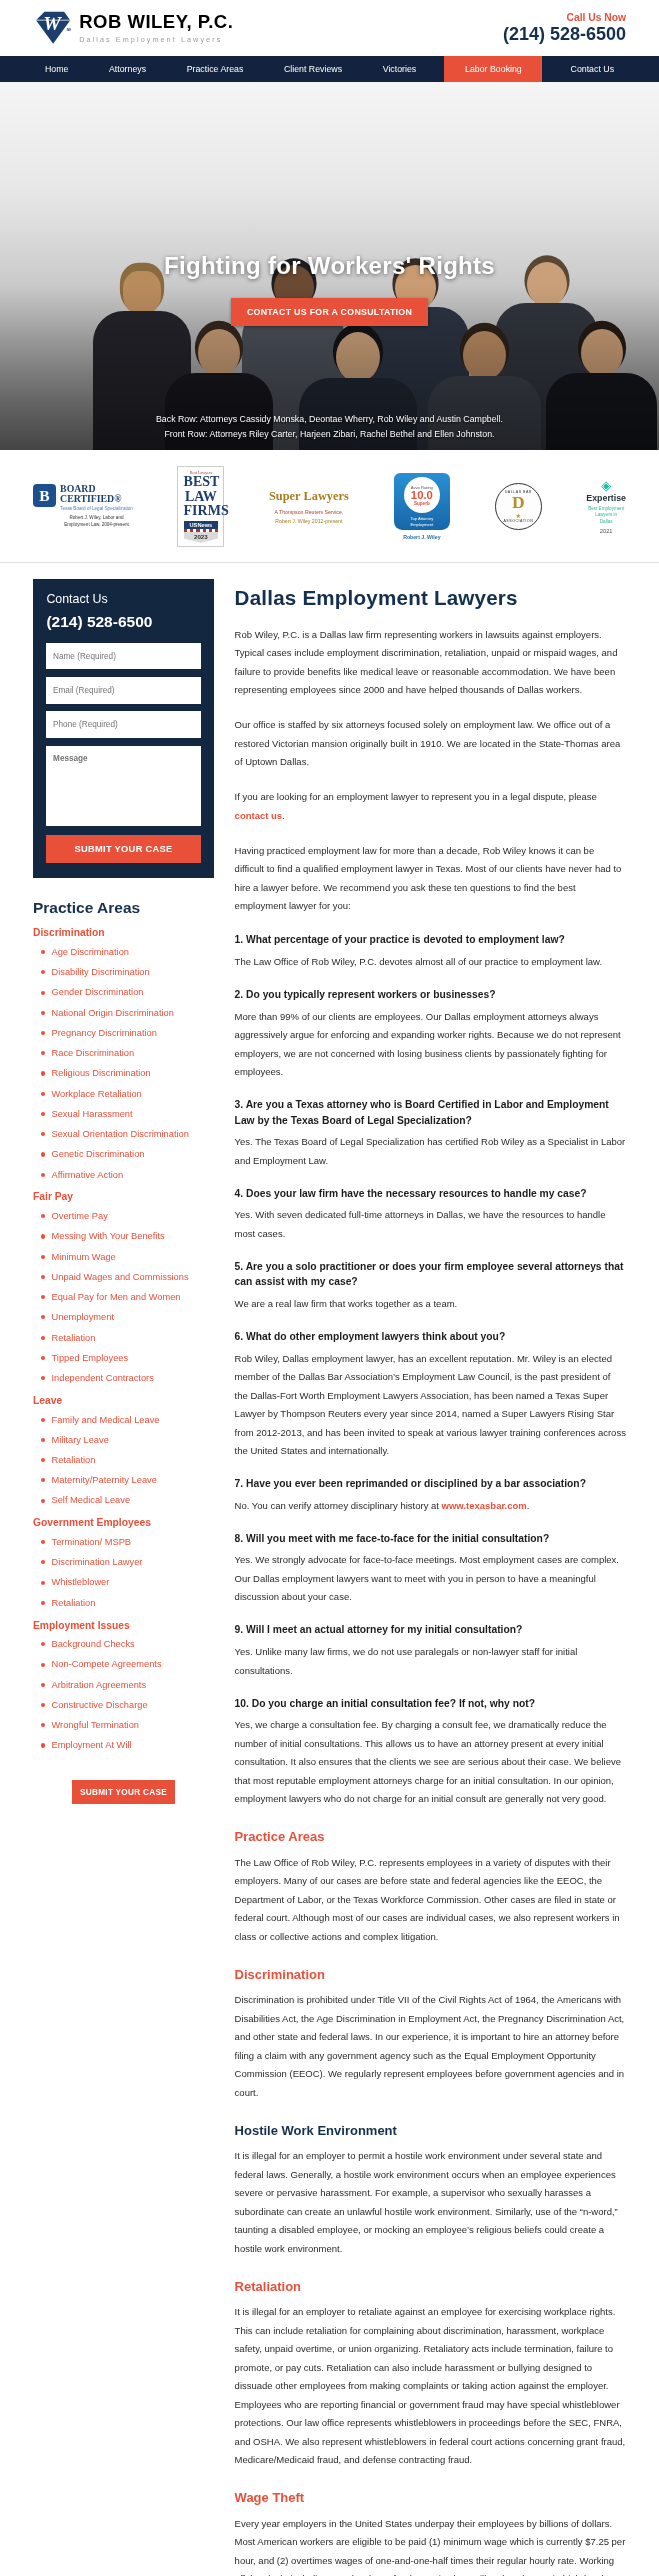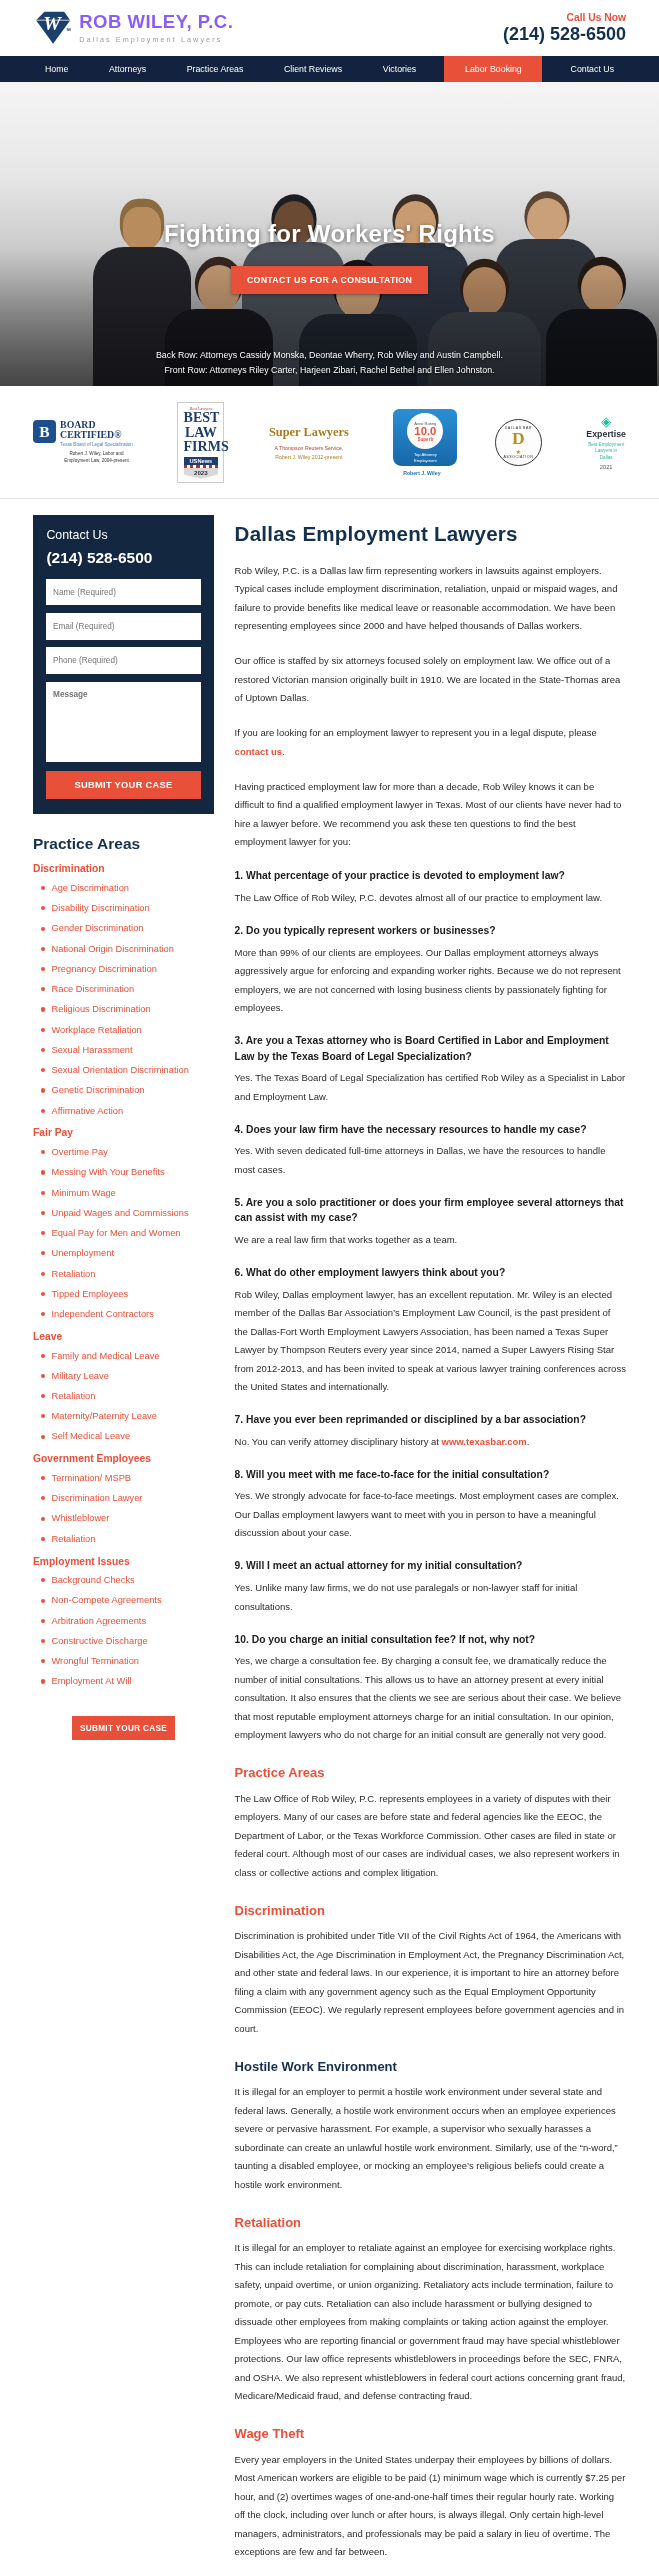--- a/index.html
+++ b/index.html
@@ -2,34 +2,34 @@
 <html style="font-size:8.2px"><head>
 <meta charset="utf-8">
 <style>
   * { box-sizing: border-box; }
   body { margin:0; background:#fff; color:#2f2f2f; font-family:"Liberation Sans", sans-serif; }
   a { text-decoration:none; }
 
   
   .site-header { display:flex; justify-content:space-between; align-items:center; padding:8.2px 33px; background:#fff; }
   .logo { display:flex; align-items:center; gap:8.2px; }
-  .logo-text .logo-title { font-size:18.5px; font-weight:600; color:#8b5cf6; letter-spacing:0.5px; line-height:1.05; }
+  .logo-text .logo-title { font-size:18.5px; font-weight:600; color:#000000; letter-spacing:0.5px; line-height:1.05; }
   .logo-text .logo-tagline { font-size:7.2px; color:#9b9b9b; letter-spacing:2.1px; margin-top:3.1px; }
   .call-block { text-align:right; }
   .call-now { color:#e8503a; font-weight:bold; font-size:10.3px; }
   .call-phone { color:#14304d; font-weight:bold; font-size:18px; margin-top:1px; }
 
   
   .main-nav { background:#13233f; }
   .main-nav .nav-inner { display:flex; justify-content:space-between; align-items:flex-start; width:594px; margin:0 auto; }
   .nav-item { color:#fff; font-size:8.8px; display:flex; align-items:center; padding:0 12.4px; height:26px; cursor:pointer; }
   .nav-item.active { background:#e8503a; padding:0 20.6px; }
 
   
-  .hero { position:relative; height:304px; overflow:hidden;
+  .hero { position:relative; height:368px; overflow:hidden;
           background:linear-gradient(180deg,#f5f5f5 0%,#e7e7e7 30%,#c2c2c2 62%,#7d7d7d 100%); }
   .person { position:absolute; bottom:-31px; }
   .person .head { border-radius:50%; margin:0 auto; }
   .person .body { border-radius:31px 31px 0 0; margin-top:-4.1px; }
   .hero-overlay { position:absolute; inset:0; background:linear-gradient(180deg, rgba(0,0,0,0) 55%, rgba(0,0,0,0.45) 100%); }
   .hero-content { position:absolute; inset:0; display:flex; flex-direction:column; align-items:center; justify-content:center; padding-top:46px; }
   .hero-title { color:#fff; font-size:24px; font-weight:bold; letter-spacing:0.3px; text-shadow:0 1px 4.1px rgba(0,0,0,.55); }
   .hero-cta { margin-top:17.5px; background:#e8503a; color:#fff; border:none; font-weight:bold; font-size:8.8px;
               letter-spacing:0.3px; padding:9.3px 15.5px; cursor:pointer; box-shadow:0 1px 3.1px rgba(0,0,0,.35); }
   .hero-captions { position:absolute; left:0; right:0; bottom:7.2px; text-align:center; color:#fff; font-size:8.8px;
@@ -47,21 +47,21 @@
   .badge-best { border:0.5px solid #ccc; padding:3.1px 5.2px; width:47px; }
   .best-top { color:#a33; font-size:4.1px; font-family:"Liberation Serif", serif; }
   .best-main { color:#1d3e6e; font-weight:bold; font-size:14px; line-height:1.05; font-family:"Liberation Serif", serif; }
   .best-ribbon { background:#1d3e6e; color:#fff; font-weight:bold; font-size:5.7px; margin-top:2.1px; padding:1px 0; }
   .best-stripes { height:2.6px; background:repeating-linear-gradient(90deg,#b03030 0 3.1px,#fff 3.1px 6.2px); }
   .best-year { background:#d9d9d9; color:#333; font-size:6.2px; font-weight:bold; padding:1.5px 0 2.6px; clip-path:polygon(0 0,100% 0,100% 60%,50% 100%,0 60%); }
   .badge-super .super-title { font-family:"Liberation Serif", serif; color:#a87d1f; font-size:12.4px; font-weight:bold; }
   .badge-super .super-sub1 { color:#b04030; font-size:5.2px; margin-top:5.2px; }
   .badge-super .super-sub2 { color:#a87d1f; font-size:5.2px; margin-top:2.1px; }
   .badge-avvo { width:57px; }
-  .avvo-shield { width:64px; margin:0 auto; background:linear-gradient(180deg,#2a8fd4,#1767a8); border-radius:6.2px 6.2px 8.2px 8.2px; padding:4.1px 3.1px 3.1px; color:#fff; }
+  .avvo-shield { width:56px; margin:0 auto; background:linear-gradient(180deg,#2a8fd4,#1767a8); border-radius:6.2px 6.2px 8.2px 8.2px; padding:4.1px 3.1px 3.1px; color:#fff; }
   .avvo-circle { background:#fff; border-radius:50%; width:36px; height:36px; margin:0 auto; display:flex; flex-direction:column; align-items:center; justify-content:center; }
   .avvo-brand { font-size:4.1px; color:#555; }
   .avvo-score { color:#e8503a; font-weight:bold; font-size:11.3px; line-height:1; }
   .avvo-grade { color:#e8503a; font-size:4.6px; font-weight:bold; }
   .avvo-ribbon { font-size:4.1px; margin-top:2.6px; line-height:1.4; }
   .avvo-name { color:#2a6fae; font-size:5.2px; margin-top:3.1px; font-weight:bold; }
   .badge-dba .seal { width:47px; height:47px; border:1.5px double #333; border-radius:50%; margin:0 auto;
                      display:flex; flex-direction:column; align-items:center; justify-content:center; background:#fdfdfd; }
   .seal-ring { font-size:3.6px; color:#333; letter-spacing:0.5px; }
   .seal-d { font-family:"Liberation Serif", serif; font-size:17.5px; color:#b79022; font-weight:bold; line-height:1; }

